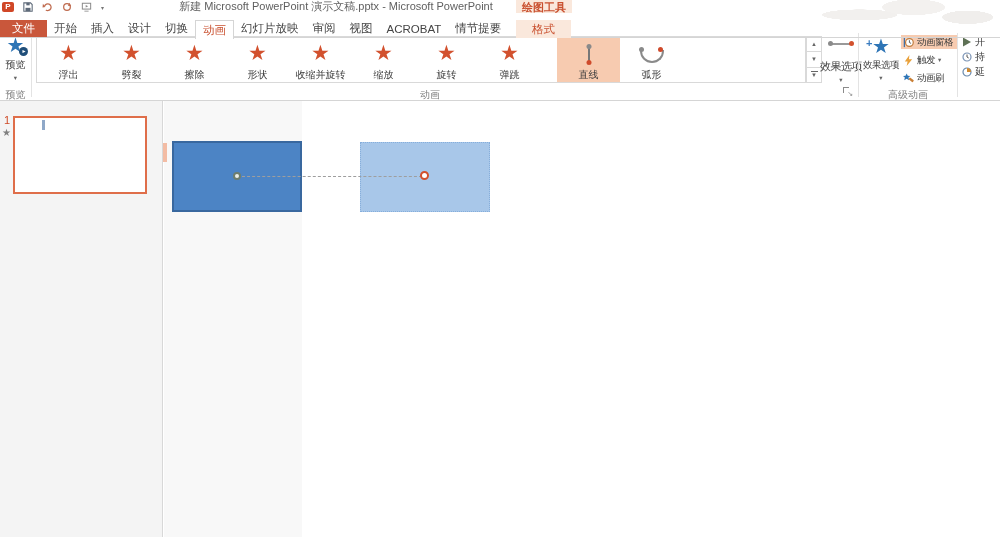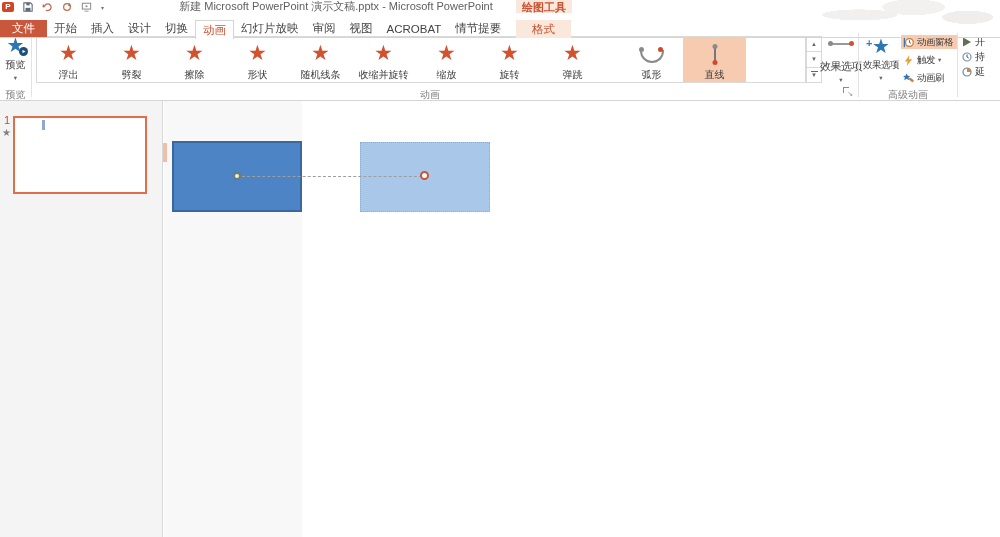--- a/index.html
+++ b/index.html
@@ -238,49 +238,45 @@
         <div class="gitem icon-star">
           <span class="icon"></span>
           <span class="glabel">擦除</span>
         </div>
         <div class="gitem icon-star">
           <span class="icon"></span>
           <span class="glabel">形状</span>
         </div>
         <div class="gitem icon-star">
           <span class="icon"></span>
-          <span class="glabel">随机线条</span>
-        </div>
-        <div class="gitem icon-star">
-          <span class="icon"></span>
           <span class="glabel">收缩并旋转</span>
         </div>
         <div class="gitem icon-star">
           <span class="icon"></span>
           <span class="glabel">缩放</span>
         </div>
         <div class="gitem icon-star">
           <span class="icon"></span>
           <span class="glabel">旋转</span>
         </div>
         <div class="gitem icon-star">
           <span class="icon"></span>
           <span class="glabel">弹跳</span>
         </div>
       </div>
     <div class="gspacer"></div>
     <div class="glist">
 
-    <div class="gitem icon-arc-path">
+    <div class="gitem selected icon-line-path">
+          <span class="icon"></span>
+          <span class="glabel">直线</span>
+        </div>
+        <div class="gitem icon-arc-path">
           <span class="icon"></span>
           <span class="glabel">弧形</span>
-        </div>
-        <div class="gitem selected icon-line-path">
-          <span class="icon"></span>
-          <span class="glabel">直线</span>
         </div>
       </div>
   </div>
 
   <div class="gscroll">
     <div class="gsbtn">▲</div>
     <div class="gsbtn">▼</div>
     <div class="gsbtn more">
         <i>▼</i>
       </div>

